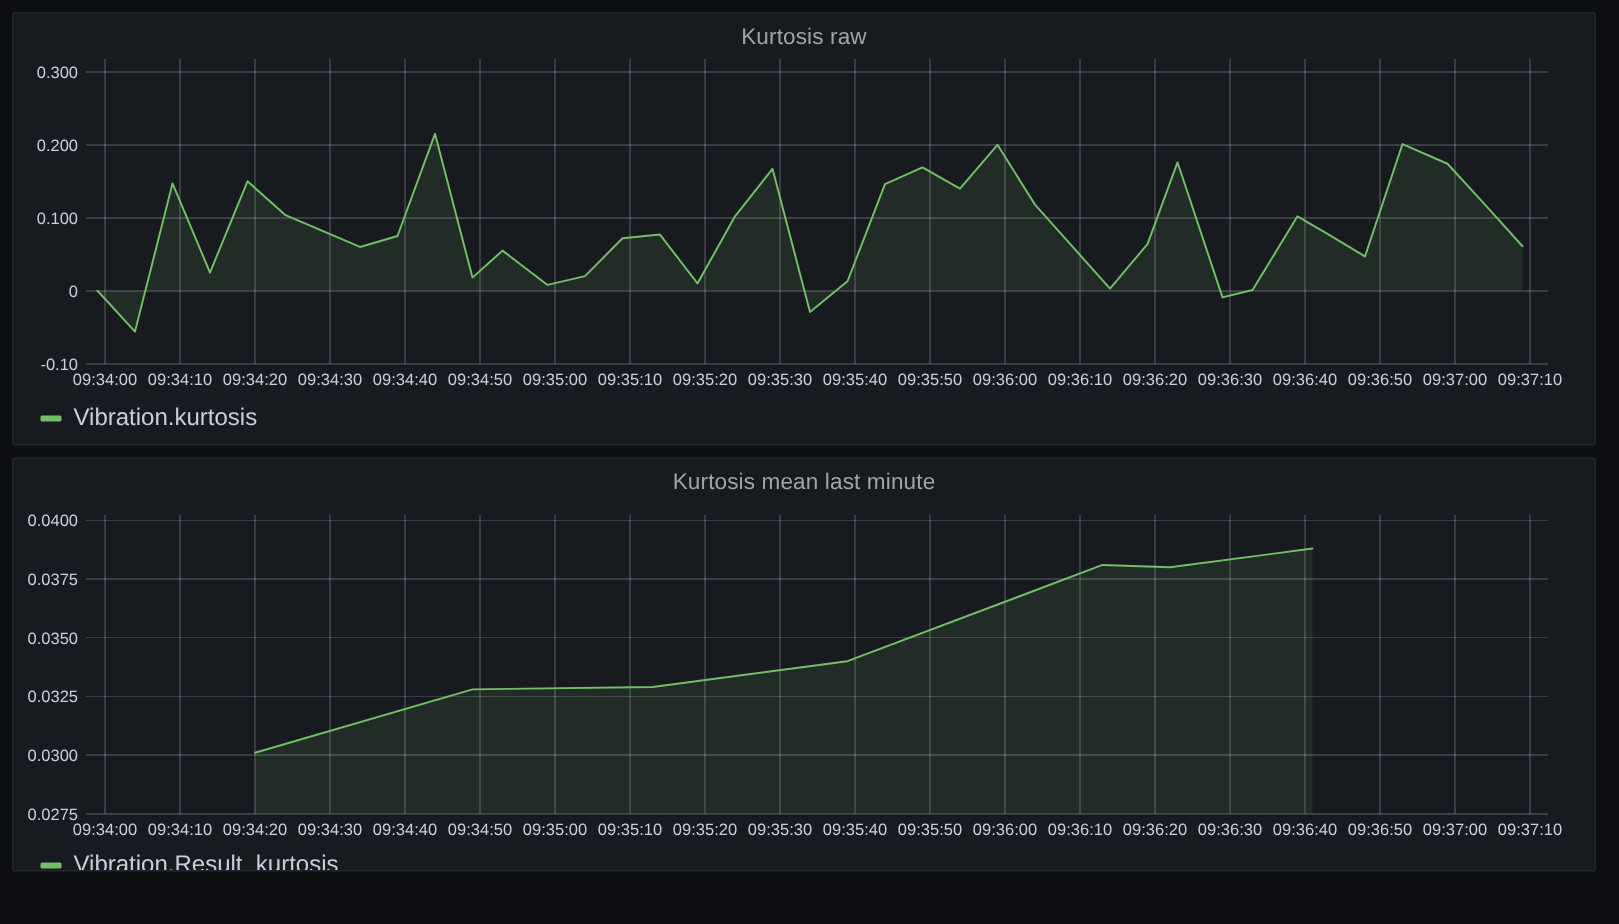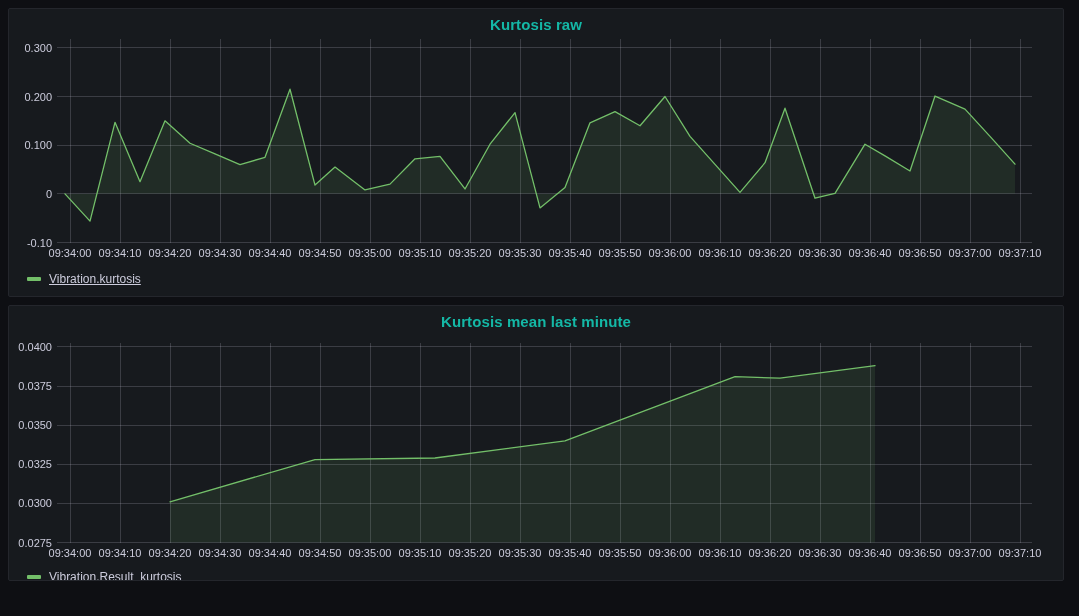--- a/index.html
+++ b/index.html
@@ -4,28 +4,28 @@
 <style>
   html,body{margin:0;padding:0;background:#0e0f13;width:1079px;height:616px;overflow:hidden;
     font-family:"Liberation Sans",sans-serif;}
   .page{box-sizing:border-box;width:1079px;height:616px;padding:8px 15px 15px 8px;
     display:flex;flex-direction:column;gap:8px;}
   .panel{box-sizing:border-box;background:#171a1e;border:1px solid #24262c;border-radius:2px;
     display:flex;flex-direction:column;overflow:hidden;}
   .panel-raw{height:289px;}
   .panel-mean{height:276px;}
   .panel-header{height:30px;display:flex;align-items:center;justify-content:center;flex:none;cursor:pointer;}
-  .panel-title{margin:0;font-size:15px;font-weight:700;color:#14b8a6;letter-spacing:.1px;}
+  .panel-title{margin:0;font-size:15px;font-weight:400;color:#a3a3a3;letter-spacing:.1px;}
   svg.chart{display:block;width:1054px;flex:none;}
   .gridline{stroke:rgba(204,204,220,0.20);stroke-width:1;shape-rendering:crispEdges;}
   .tick-label{fill:#ccccdc;font-family:"Liberation Sans",sans-serif;font-size:11px;}
   .legend{display:flex;align-items:center;margin-top:auto;margin-bottom:6px;padding-left:18px;height:22px;flex:none;}
   .legend-item{display:flex;align-items:center;gap:8px;cursor:pointer;}
   .legend-marker{display:inline-block;width:14px;height:4px;border-radius:1px;background:#73bf69;}
-  .legend-label{font-size:12px;color:#ccccdc;text-decoration:underline;}
+  .legend-label{font-size:16px;color:#ccccdc;}
 </style>
 </head>
 <body>
 
 <div class="page">
 
   <section class="panel panel-raw">
     <header class="panel-header">
       <h2 class="panel-title">Kurtosis raw</h2>
     </header>

